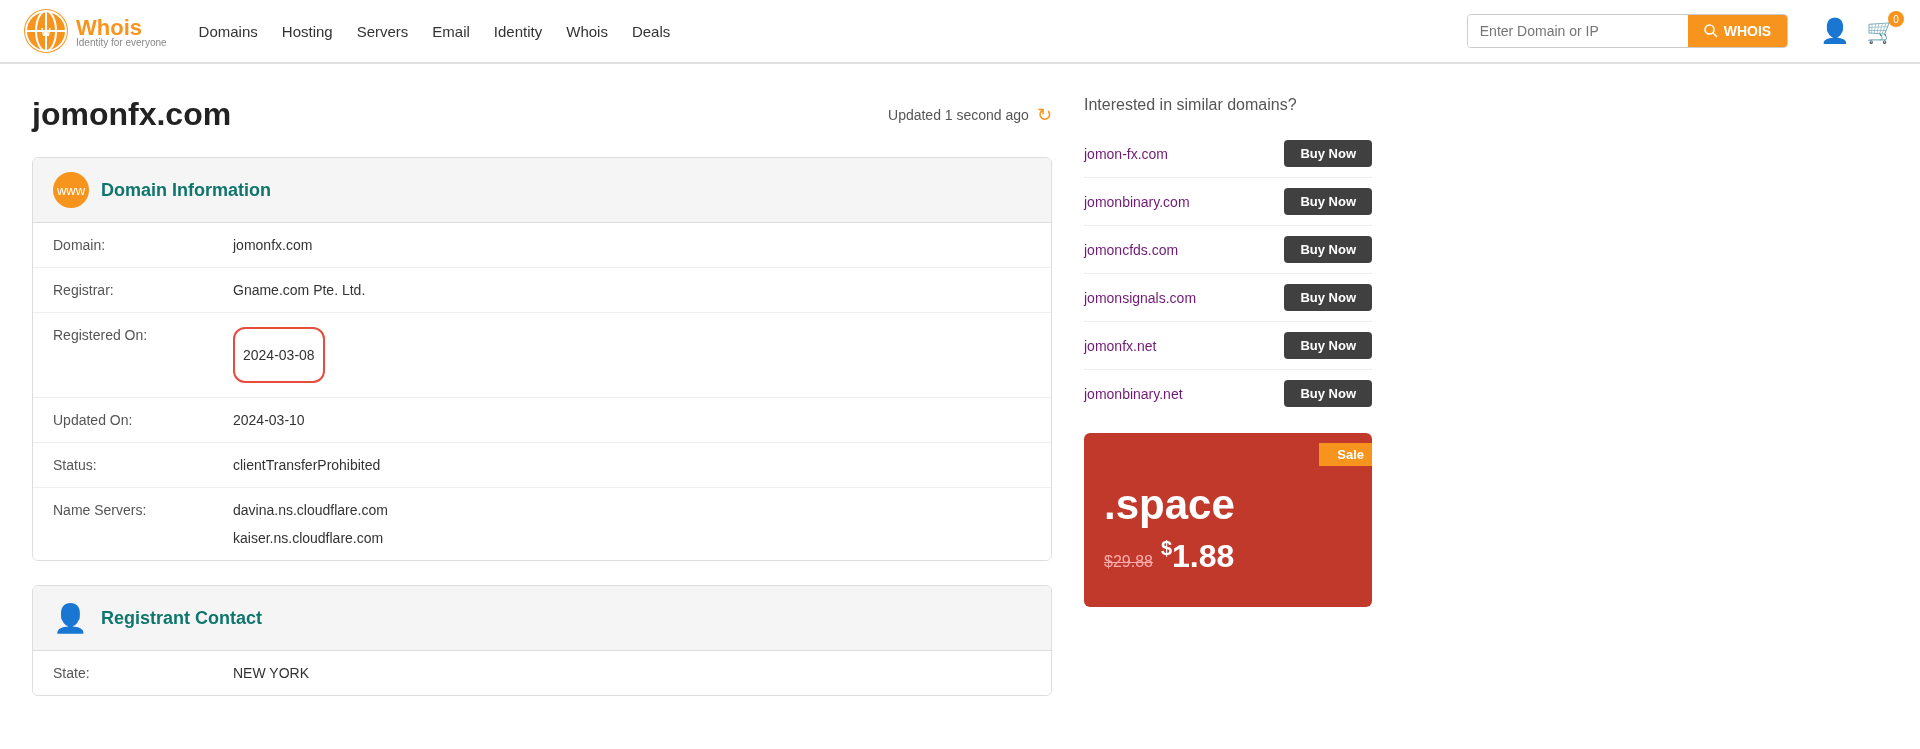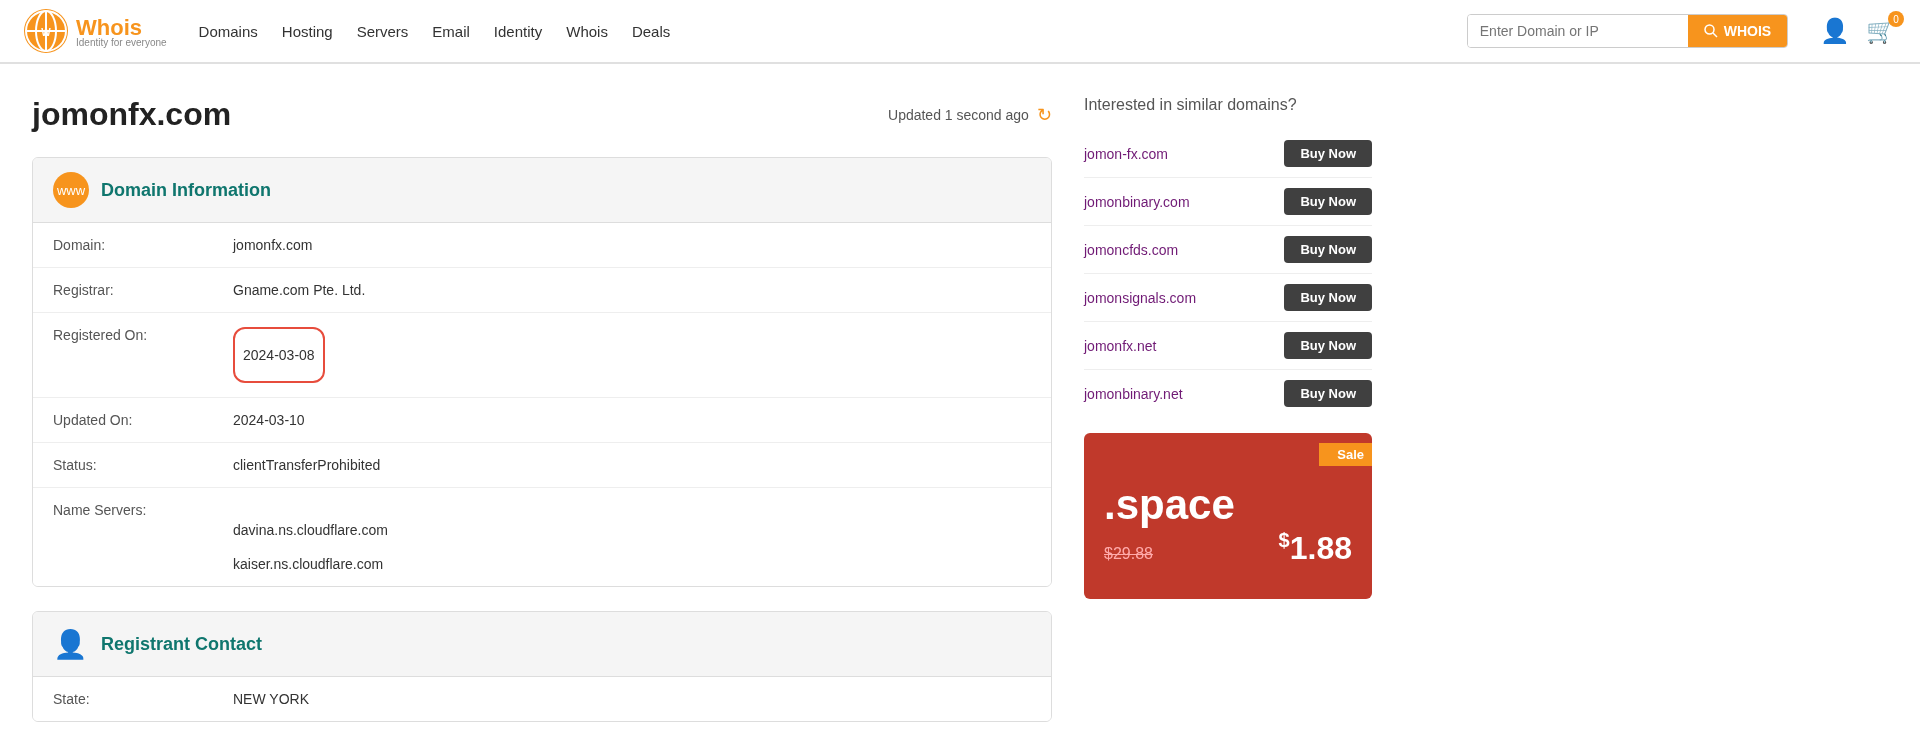--- a/index.html
+++ b/index.html
@@ -181,22 +181,21 @@
     }
     .info-value.highlighted {
       border: 2px solid #e74c3c;
       border-radius: 12px;
       padding: 18px 8px;
       color: #333;
     }
     .info-value .multi-line {
       display: flex;
       flex-direction: column;
-      gap: 18px;
-      margin-top: 20px;
+      gap: 12px;
     }
 
     
     .sidebar-title {
       font-size: 16px;
       color: #555;
       margin-bottom: 16px;
     }
     .similar-domain-row {
       display: flex;
@@ -246,21 +245,21 @@
     .sale-domain-ext {
       font-size: 42px;
       font-weight: bold;
       color: #fff;
       margin-top: 16px;
     }
     .sale-price-row {
       display: flex;
       align-items: baseline;
       gap: 8px;
-      justify-content: space-between;
+      margin-top: 8px;
     }
     .sale-old-price {
       color: #ffaaaa;
       font-size: 16px;
       text-decoration: line-through;
     }
     .sale-new-price {
       color: #fff;
       font-size: 32px;
       font-weight: bold;

